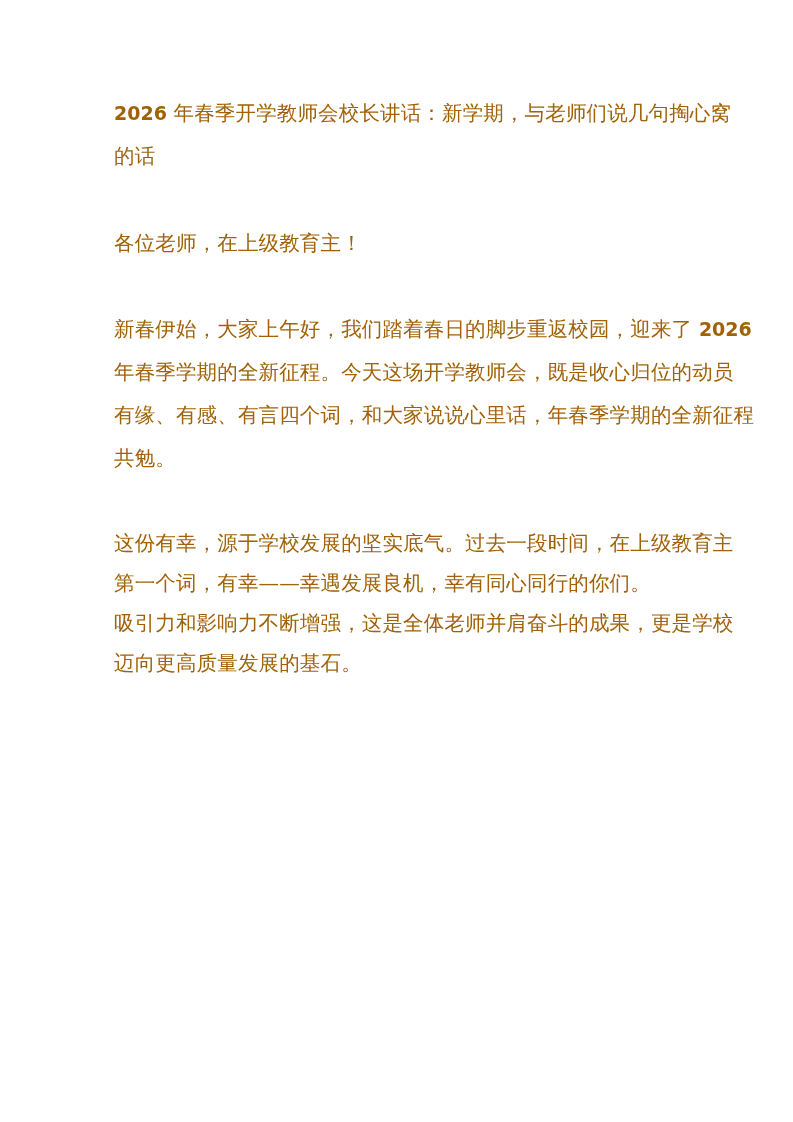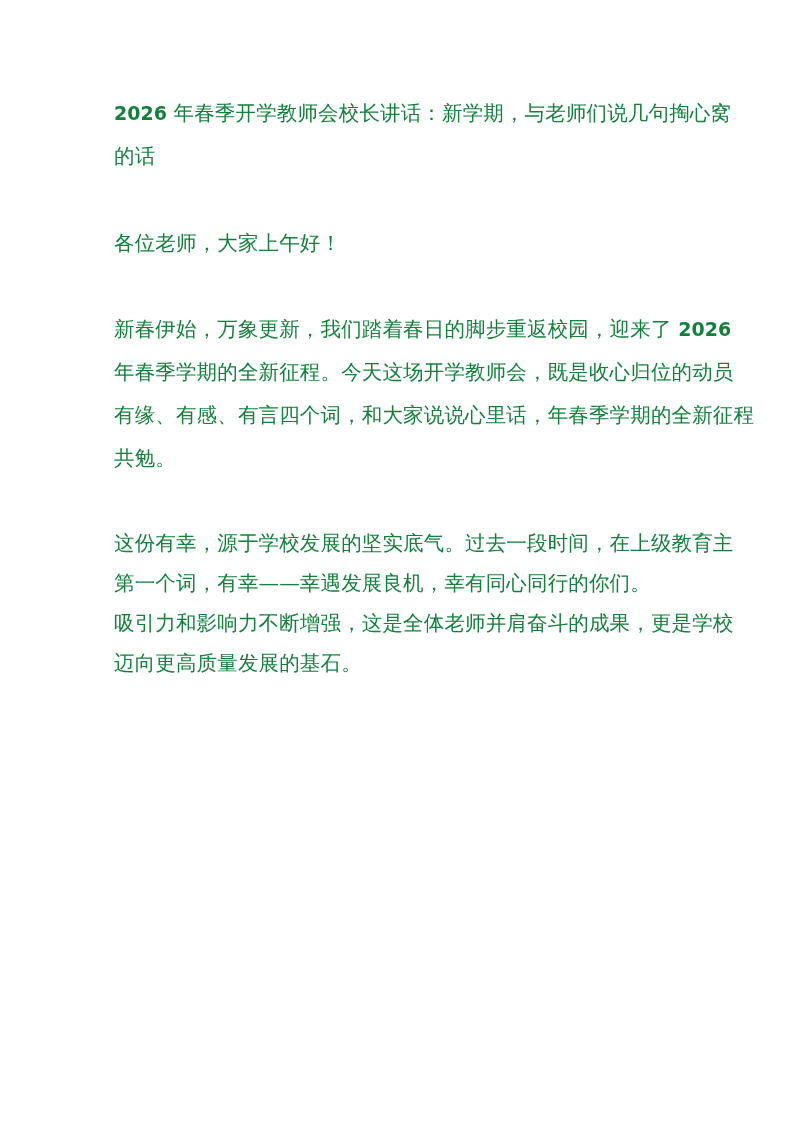--- a/index.html
+++ b/index.html
@@ -29,21 +29,21 @@
   }
   
   .block {
     margin: 0;
     padding: 0;
   }
   .line {
     display: block;
     white-space: pre;
     font-size: 20.5px;
-    color: #15803d;
+    color: #a16207;
     letter-spacing: 0.15px;
   }
   
   .loose .line {
     line-height: 43px;
     height: 43px;
   }
   
   .tight .line {
     line-height: 40px;
@@ -69,27 +69,27 @@
   <div class="doc-body">
 
     <div class="block loose">
       <span class="line"><span class="num">2026</span><span> 年春季开学教师会校长讲话：新学期，与老师们说几句掏心窝</span></span>
       <span class="line">的话</span>
     </div>
 
     <div class="gap-a"></div>
 
     <div class="block loose">
-      <span class="line">各位老师，大家上午好！</span>
+      <span class="line">各位老师，在上级教育主！</span>
     </div>
 
     <div class="gap-b"></div>
 
     <div class="block loose">
-      <span class="line"><span>新春伊始，万象更新，我们踏着春日的脚步重返校园，迎来了 </span><span class="num">2026</span></span>
+      <span class="line"><span>新春伊始，大家上午好，我们踏着春日的脚步重返校园，迎来了 </span><span class="num">2026</span></span>
       <span class="line">年春季学期的全新征程。今天这场开学教师会，既是收心归位的动员</span>
       <span class="line">有缘、有感、有言四个词，和大家说说心里话，年春季学期的全新征程</span>
       <span class="line">共勉。</span>
     </div>
 
     <div class="gap-c"></div>
 
     <div class="block tight">
       <span class="line">这份有幸，源于学校发展的坚实底气。过去一段时间，在上级教育主</span>
       <span class="line">第一个词，有幸——幸遇发展良机，幸有同心同行的你们。</span>

